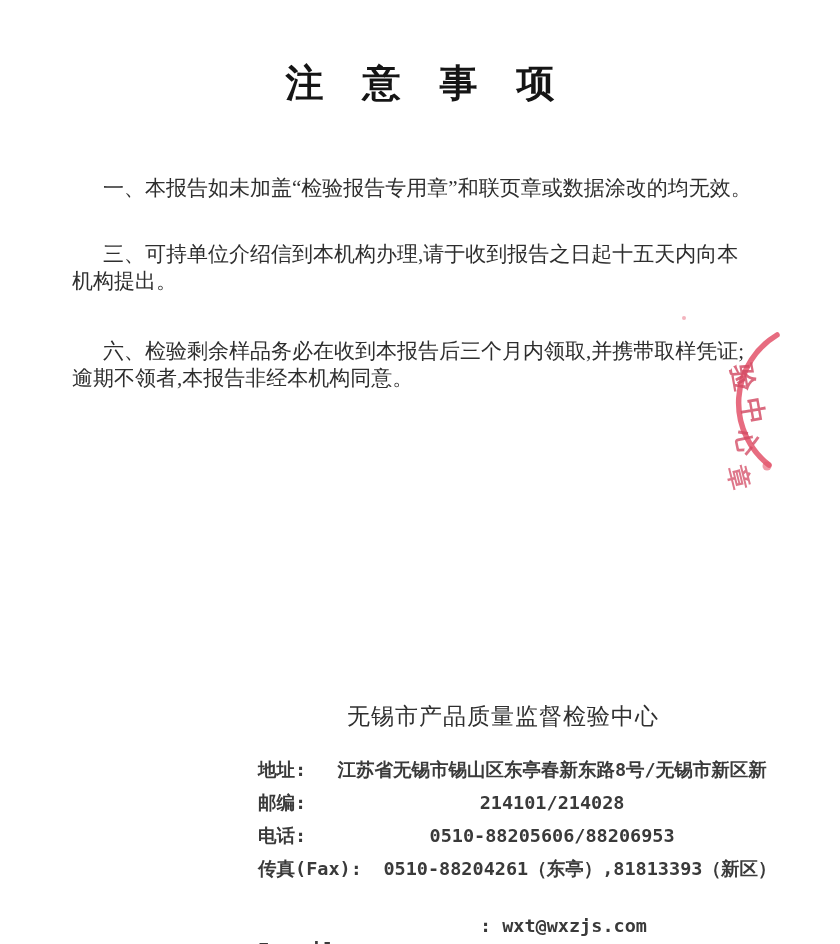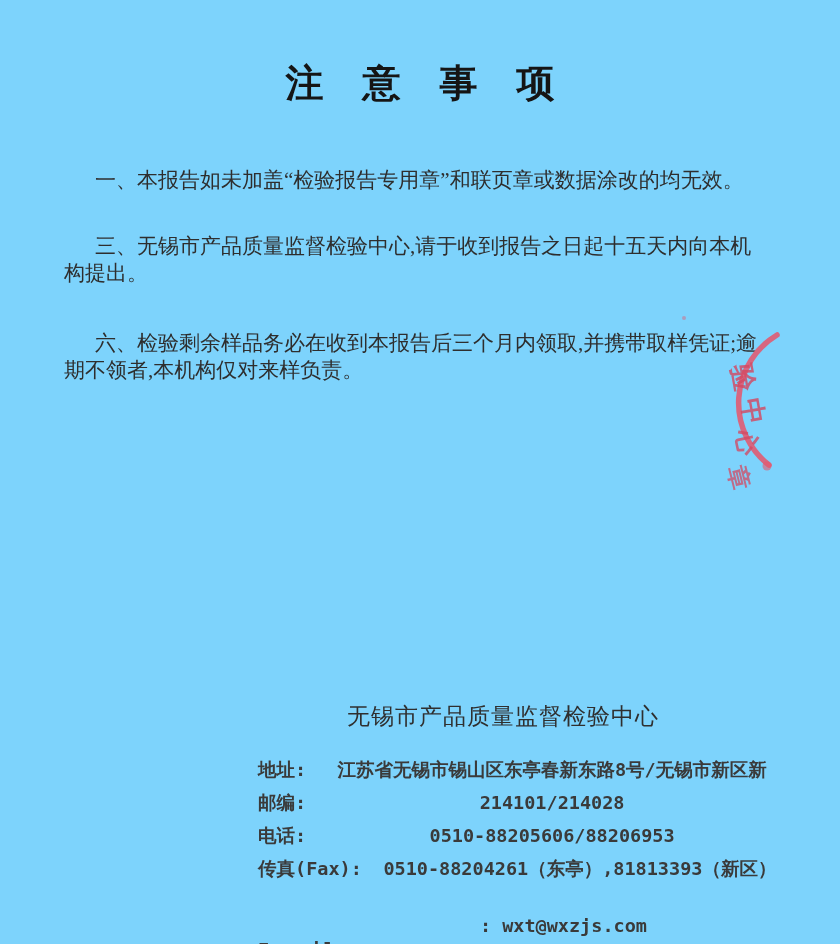--- a/index.html
+++ b/index.html
@@ -1,20 +1,20 @@
 <!DOCTYPE html>
 <html><head>
 <meta charset="utf-8">
 <style>
   html,body{margin:0;padding:0;background:#e9e9e9;}
   .page{
     position:relative;
     width:840px;height:944px;
     margin:0 auto;
-    background:#7dd3fc;
+    background:#ffffff;
     overflow:hidden;
     font-family:"Liberation Serif","DejaVu Serif",serif;
     color:#2e2e2e;
   }
   .title{
     position:absolute;
     top:58px;left:0;right:0;
     margin:0;
     text-align:center;
     font-size:38px;
@@ -22,21 +22,21 @@
     letter-spacing:39px;
     padding-left:39px;
     color:#151515;
   }
   .notes{
     position:absolute;
     left:64px;top:167px;width:702px;
     font-size:21px;
     line-height:27px;
   }
-  .note{margin:0;text-indent:31px;}
+  .note{margin:8px;text-indent:31px;}
   .note + .note{margin-top:39px;}
   .note:nth-of-type(3){margin-top:43px;}
   .note:nth-of-type(4){margin-top:53px;}
   .note:nth-of-type(5){margin-top:50px;}
   .note:nth-of-type(6){margin-top:30px;}
   .org-name{
     position:absolute;
     top:701px;left:347px;
     font-size:23px;
     letter-spacing:1px;
@@ -69,22 +69,22 @@
 </style>
 </head>
 <body>
 
 <div class="page">
 
   <h1 class="title">注意事项</h1>
 
   <div class="notes">
     <p class="note">一、本报告如未加盖“检验报告专用章”和联页章或数据涂改的均无效。</p>
-    <p class="note">三、无锡市产品质量监督检验中心,请于收到报告之日起十五天内向本机构提出。</p>
-    <p class="note">六、检验剩余样品务必在收到本报告后三个月内领取,并携带取样凭证;逾期不领者,本机构仅对来样负责。</p>
+    <p class="note">三、可持单位介绍信到本机构办理,请于收到报告之日起十五天内向本机构提出。</p>
+    <p class="note">六、检验剩余样品务必在收到本报告后三个月内领取,并携带取样凭证;逾期不领者,本报告非经本机构同意。</p>
   </div>
 
   <svg class="stamp" viewBox="0 0 160 230" xmlns="http://www.w3.org/2000/svg">
     <circle cx="4" cy="28" r="2" fill="#e4586e" opacity="0.45"></circle>
     <path d="M 97 45 A 79 79 0 0 0 89 175" fill="none" stroke="#e4586e" stroke-width="5.5" stroke-linecap="round" opacity="0.88"></path>
     <circle cx="87" cy="176" r="4.5" fill="#e4586e" opacity="0.6"></circle>
     <text transform="translate(52 76) rotate(80)" font-size="27" fill="#d34a63" opacity="0.82">验</text>
     <text transform="translate(62 110) rotate(80)" font-size="26" fill="#d34a63" opacity="0.82">中</text>
     <text transform="translate(56 142) rotate(78)" font-size="25" fill="#d34a63" opacity="0.78">心</text>
     <text transform="translate(48 178) rotate(76)" font-size="24" fill="#d34a63" opacity="0.75">章</text>

